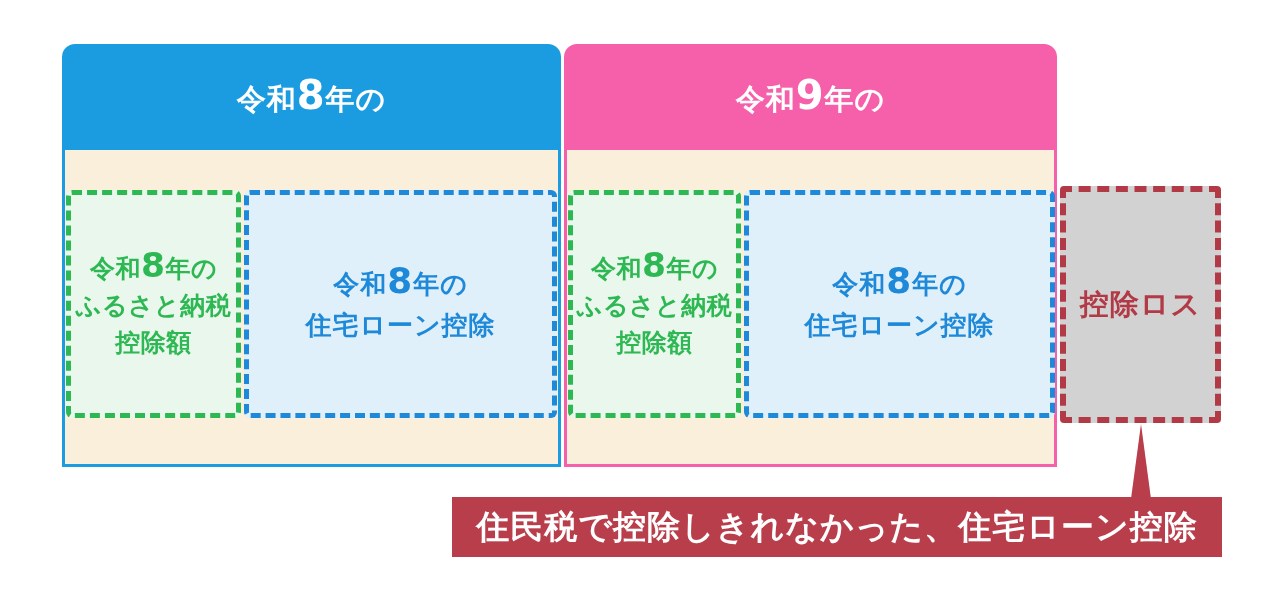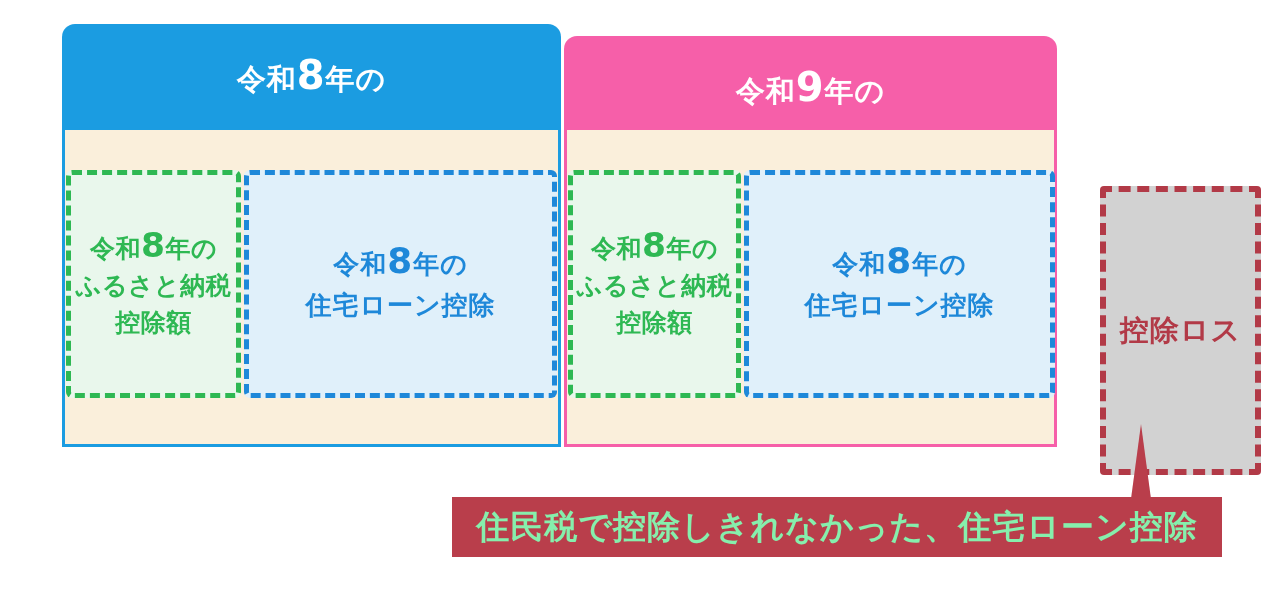--- a/index.html
+++ b/index.html
@@ -13,40 +13,40 @@
     width: 1280px;
     height: 600px;
     background: #ffffff;
     overflow: hidden;
     font-weight: 700;
   }
 
   
   .panel {
     position: absolute;
-    top: 24px;
+    top: 44px;
     height: 423px;
   }
   .panel-income  { left: 62px;  width: 499px; }
   .panel-resident{ left: 564px; width: 493px; }
 
   .panel-header {
     position: absolute;
     top: 0; left: 0; right: 0;
     height: 106px;
     border-radius: 13px 13px 0 0;
     color: #ffffff;
     display: flex;
     flex-direction: column;
     align-items: center;
     justify-content: center;
     text-align: center;
   }
   .panel-income  .panel-header { background: #1b9ce1; }
-  .panel-resident .panel-header { background: #f65fa9; margin-top: 12px; }
+  .panel-resident .panel-header { background: #f65fa9; }
 
   .h-line {
     font-size: 29px;
     line-height: 41px;
     letter-spacing: 1px;
   }
   .panel-body {
     position: absolute;
     top: 106px; left: 0; right: 0; bottom: 0;
     background: #faefdb;
@@ -89,24 +89,24 @@
   .blue-box  .line { font-size: 26px; line-height: 41px; letter-spacing: 1px; }
 
   .big-num {
     font-size: 1.38em;
     line-height: 1;
   }
 
   
   .loss-box {
     position: absolute;
-    left: 1100px;
+    left: 1060px;
     top: 186px;
     width: 161px;
-    height: 289px;
+    height: 237px;
     box-sizing: border-box;
     background: #d2d2d2;
     border: 6px dashed #b23a47;
     border-radius: 4px;
     color: #b23a47;
     font-size: 29px;
     letter-spacing: 1px;
     display: flex;
     align-items: center;
     justify-content: center;
@@ -125,21 +125,21 @@
   }
 
   
   .banner {
     position: absolute;
     left: 452px;
     top: 497px;
     width: 770px;
     height: 60px;
     background: #b93e4b;
-    color: #86efac;
+    color: #ffffff;
     font-size: 33px;
     letter-spacing: 1px;
     display: flex;
     align-items: center;
     justify-content: center;
     text-align: center;
     white-space: nowrap;
   }
 </style>
 </head>

